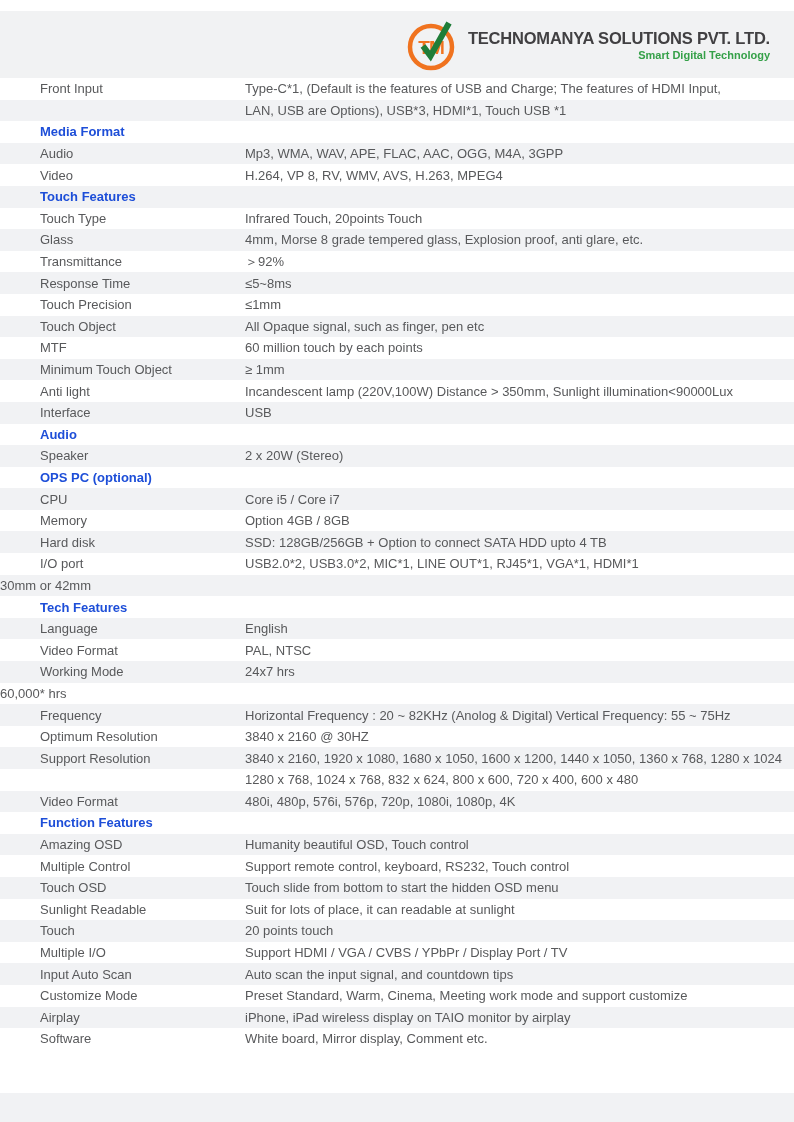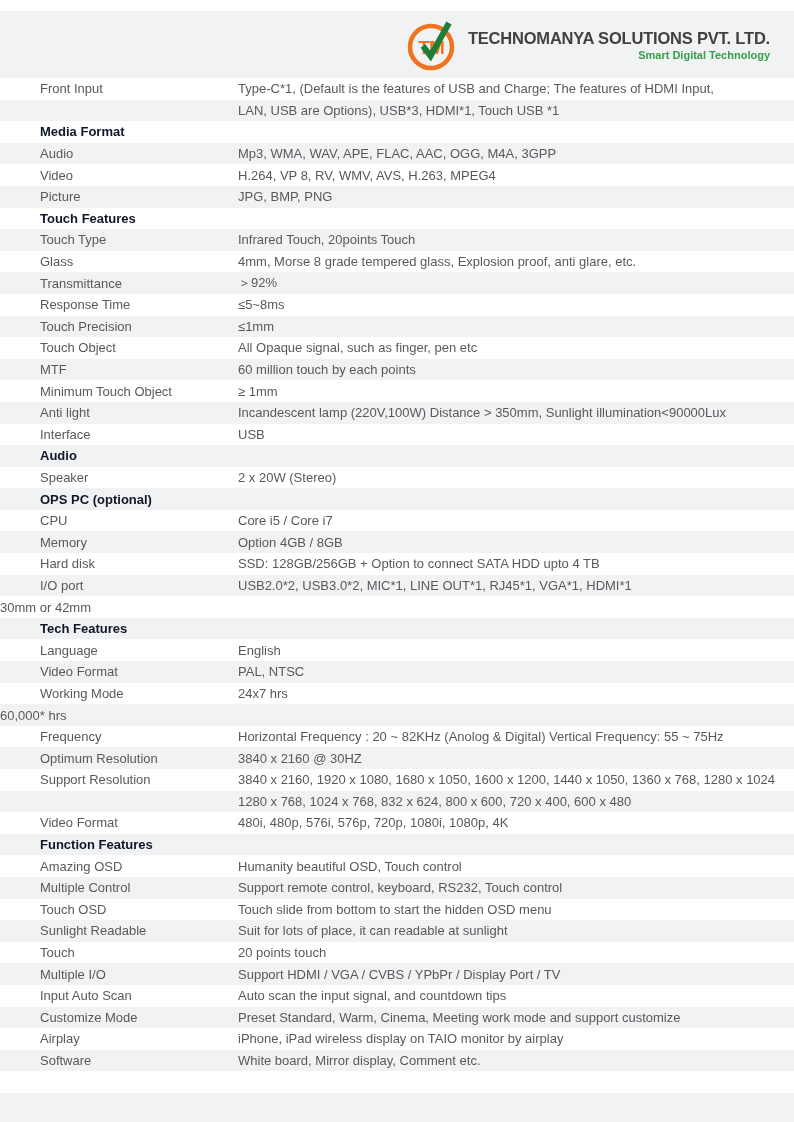--- a/index.html
+++ b/index.html
@@ -59,37 +59,38 @@
     left: 0;
     width: 794px;
   }
   .row {
     height: 21.6px;
     display: flex;
     align-items: center;
     font-size: 13px;
     color: #58595b;
     box-sizing: border-box;
+    gap: 7px;
   }
   .row:nth-child(even) { background: #f1f2f4; }
   .row-label {
     flex: none;
     width: 198px;
     padding-left: 40px;
     white-space: nowrap;
   }
   .row-value {
     flex: 1;
     white-space: nowrap;
     overflow: hidden;
   }
   .row.section .row-label {
     width: auto;
     font-weight: bold;
-    color: #0f172a;
+    color: #1d4ed8;
   }
   
   .footer-bar {
     position: absolute;
     left: 0;
     top: 1093px;
     width: 794px;
     height: 29px;
     background: #f1f2f4;
   }
@@ -126,24 +127,20 @@
       <span class="row-label">Media Format</span>
     </div>
     <div class="row">
       <span class="row-label">Audio</span>
       <span class="row-value">Mp3, WMA, WAV, APE, FLAC, AAC, OGG, M4A, 3GPP</span>
     </div>
     <div class="row">
       <span class="row-label">Video</span>
       <span class="row-value">H.264, VP 8, RV, WMV, AVS, H.263, MPEG4</span>
     </div>
-    <div class="row">
-      <span class="row-label">Picture</span>
-      <span class="row-value">JPG, BMP, PNG</span>
-    </div>
     <div class="row section">
       <span class="row-label">Touch Features</span>
     </div>
     <div class="row">
       <span class="row-label">Touch Type</span>
       <span class="row-value">Infrared Touch, 20points Touch</span>
     </div>
     <div class="row">
       <span class="row-label">Glass</span>
       <span class="row-value">4mm, Morse 8 grade tempered glass, Explosion proof, anti glare, etc.</span>

